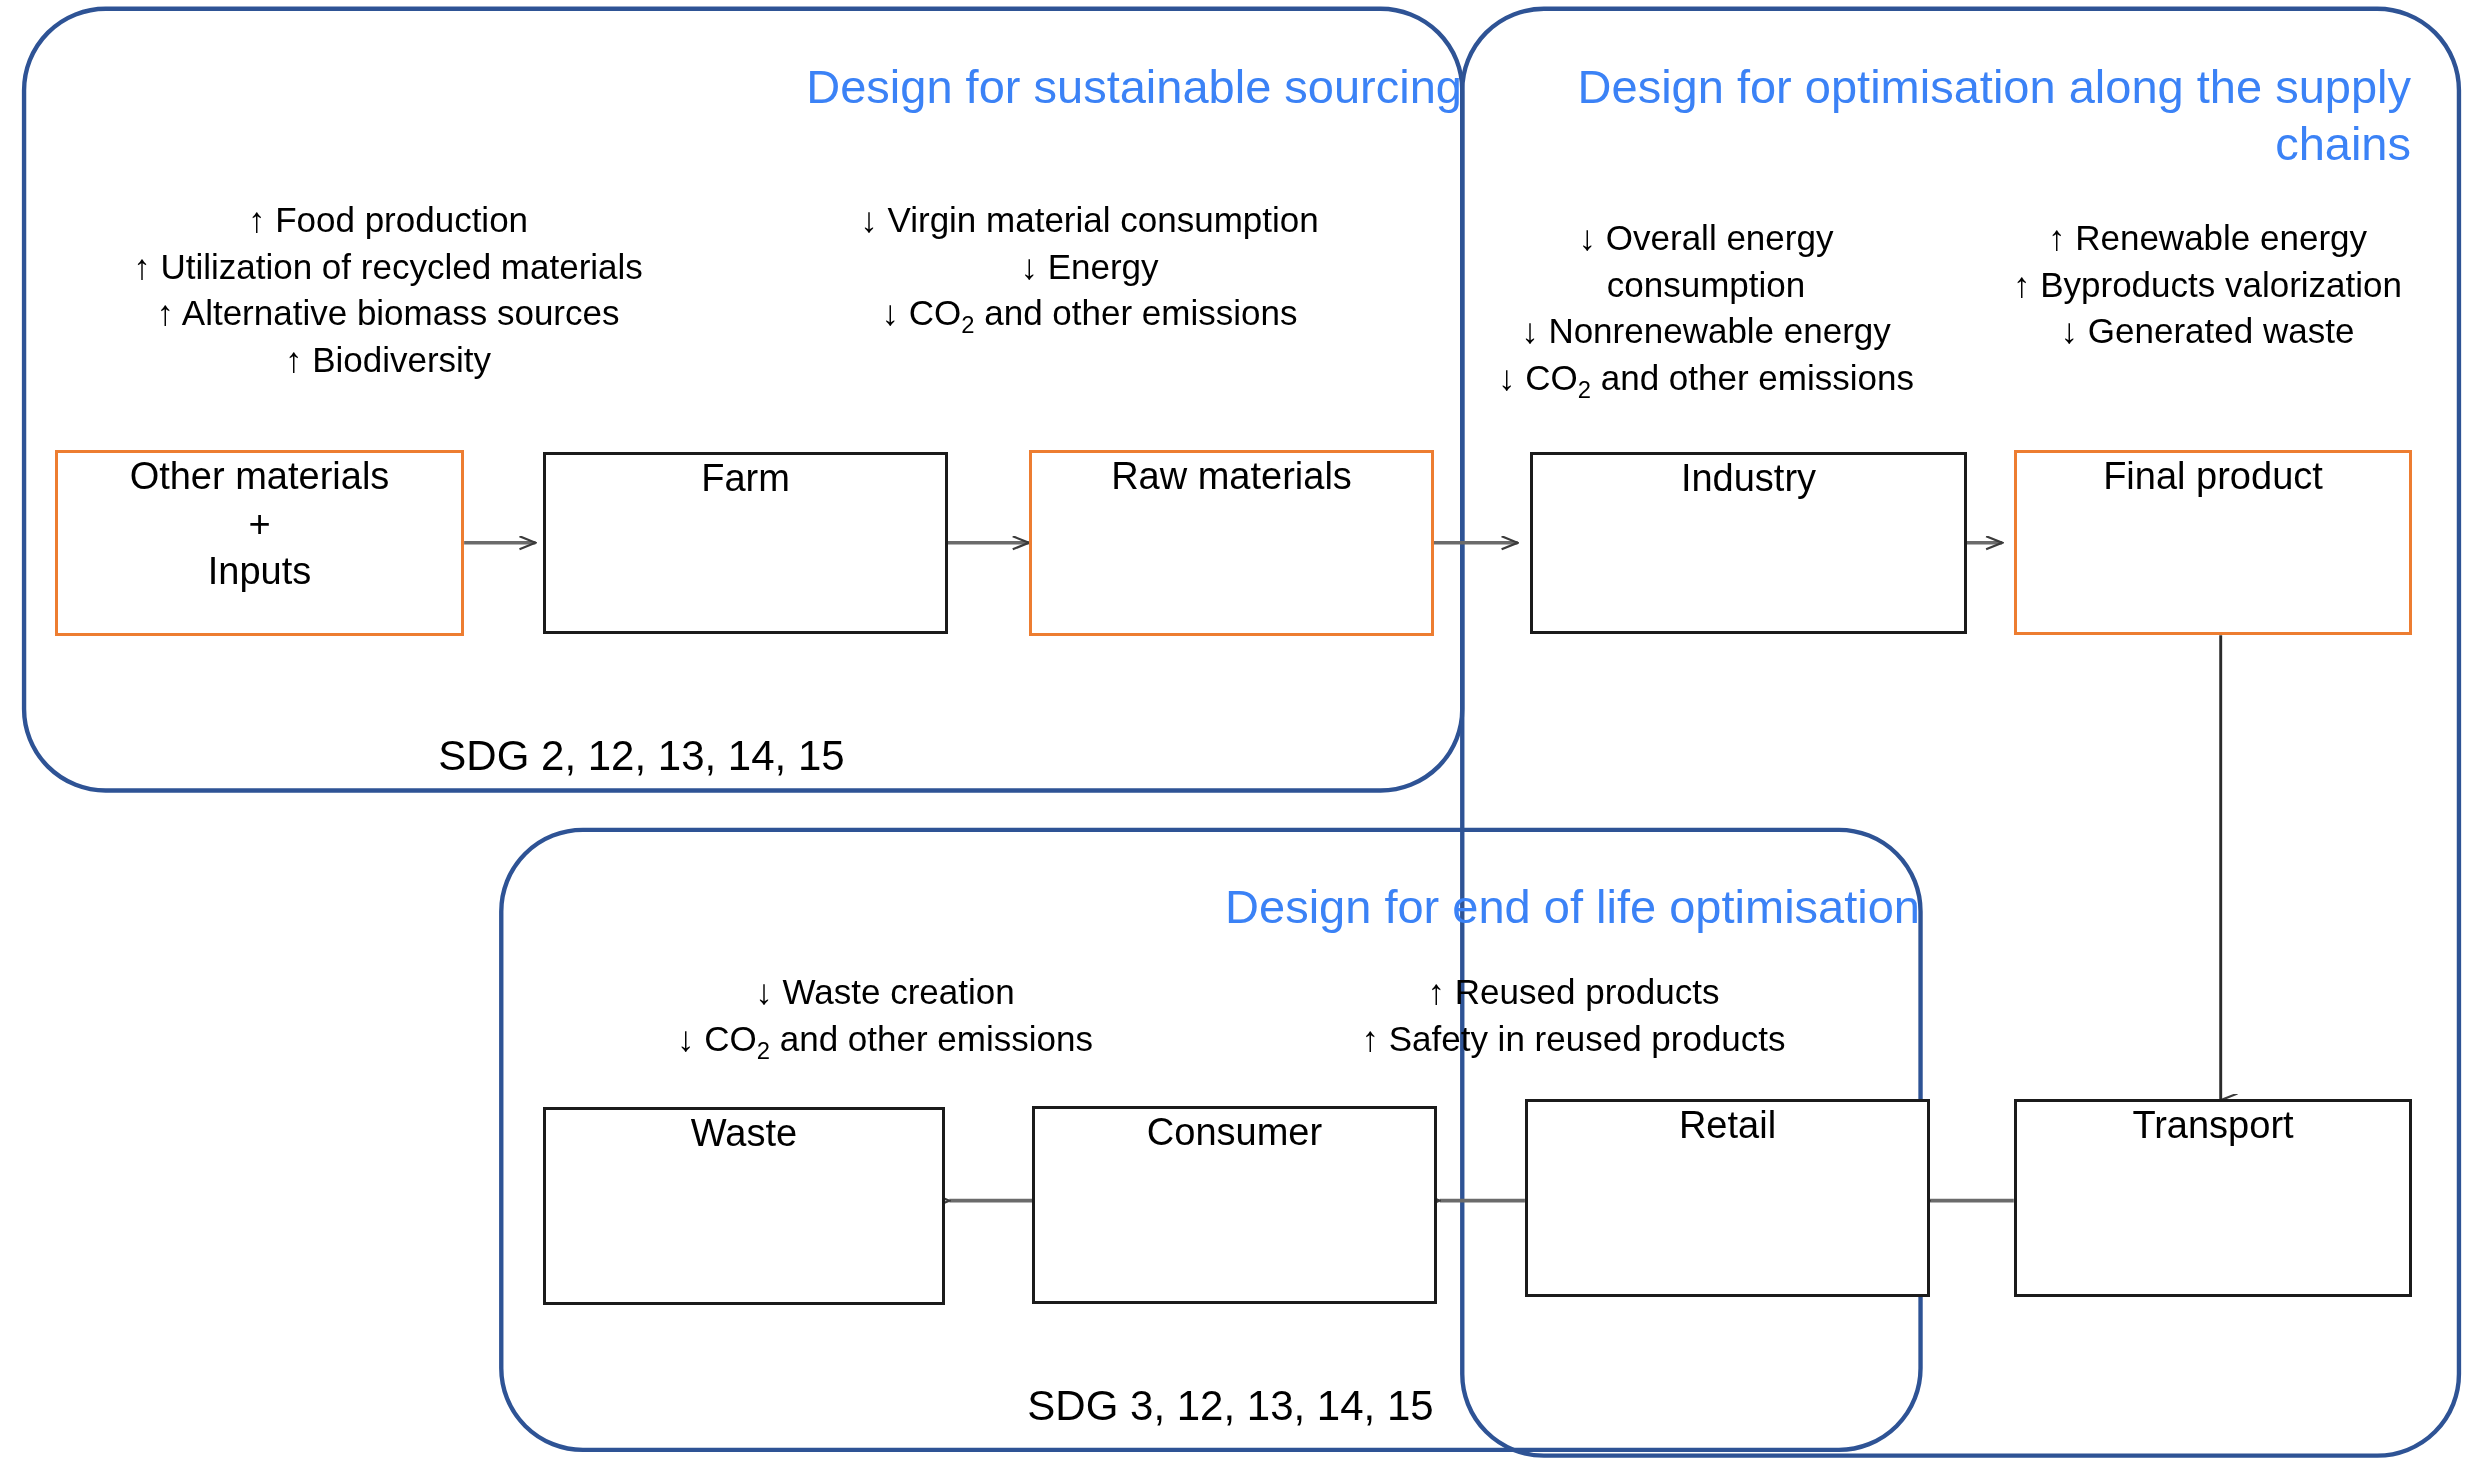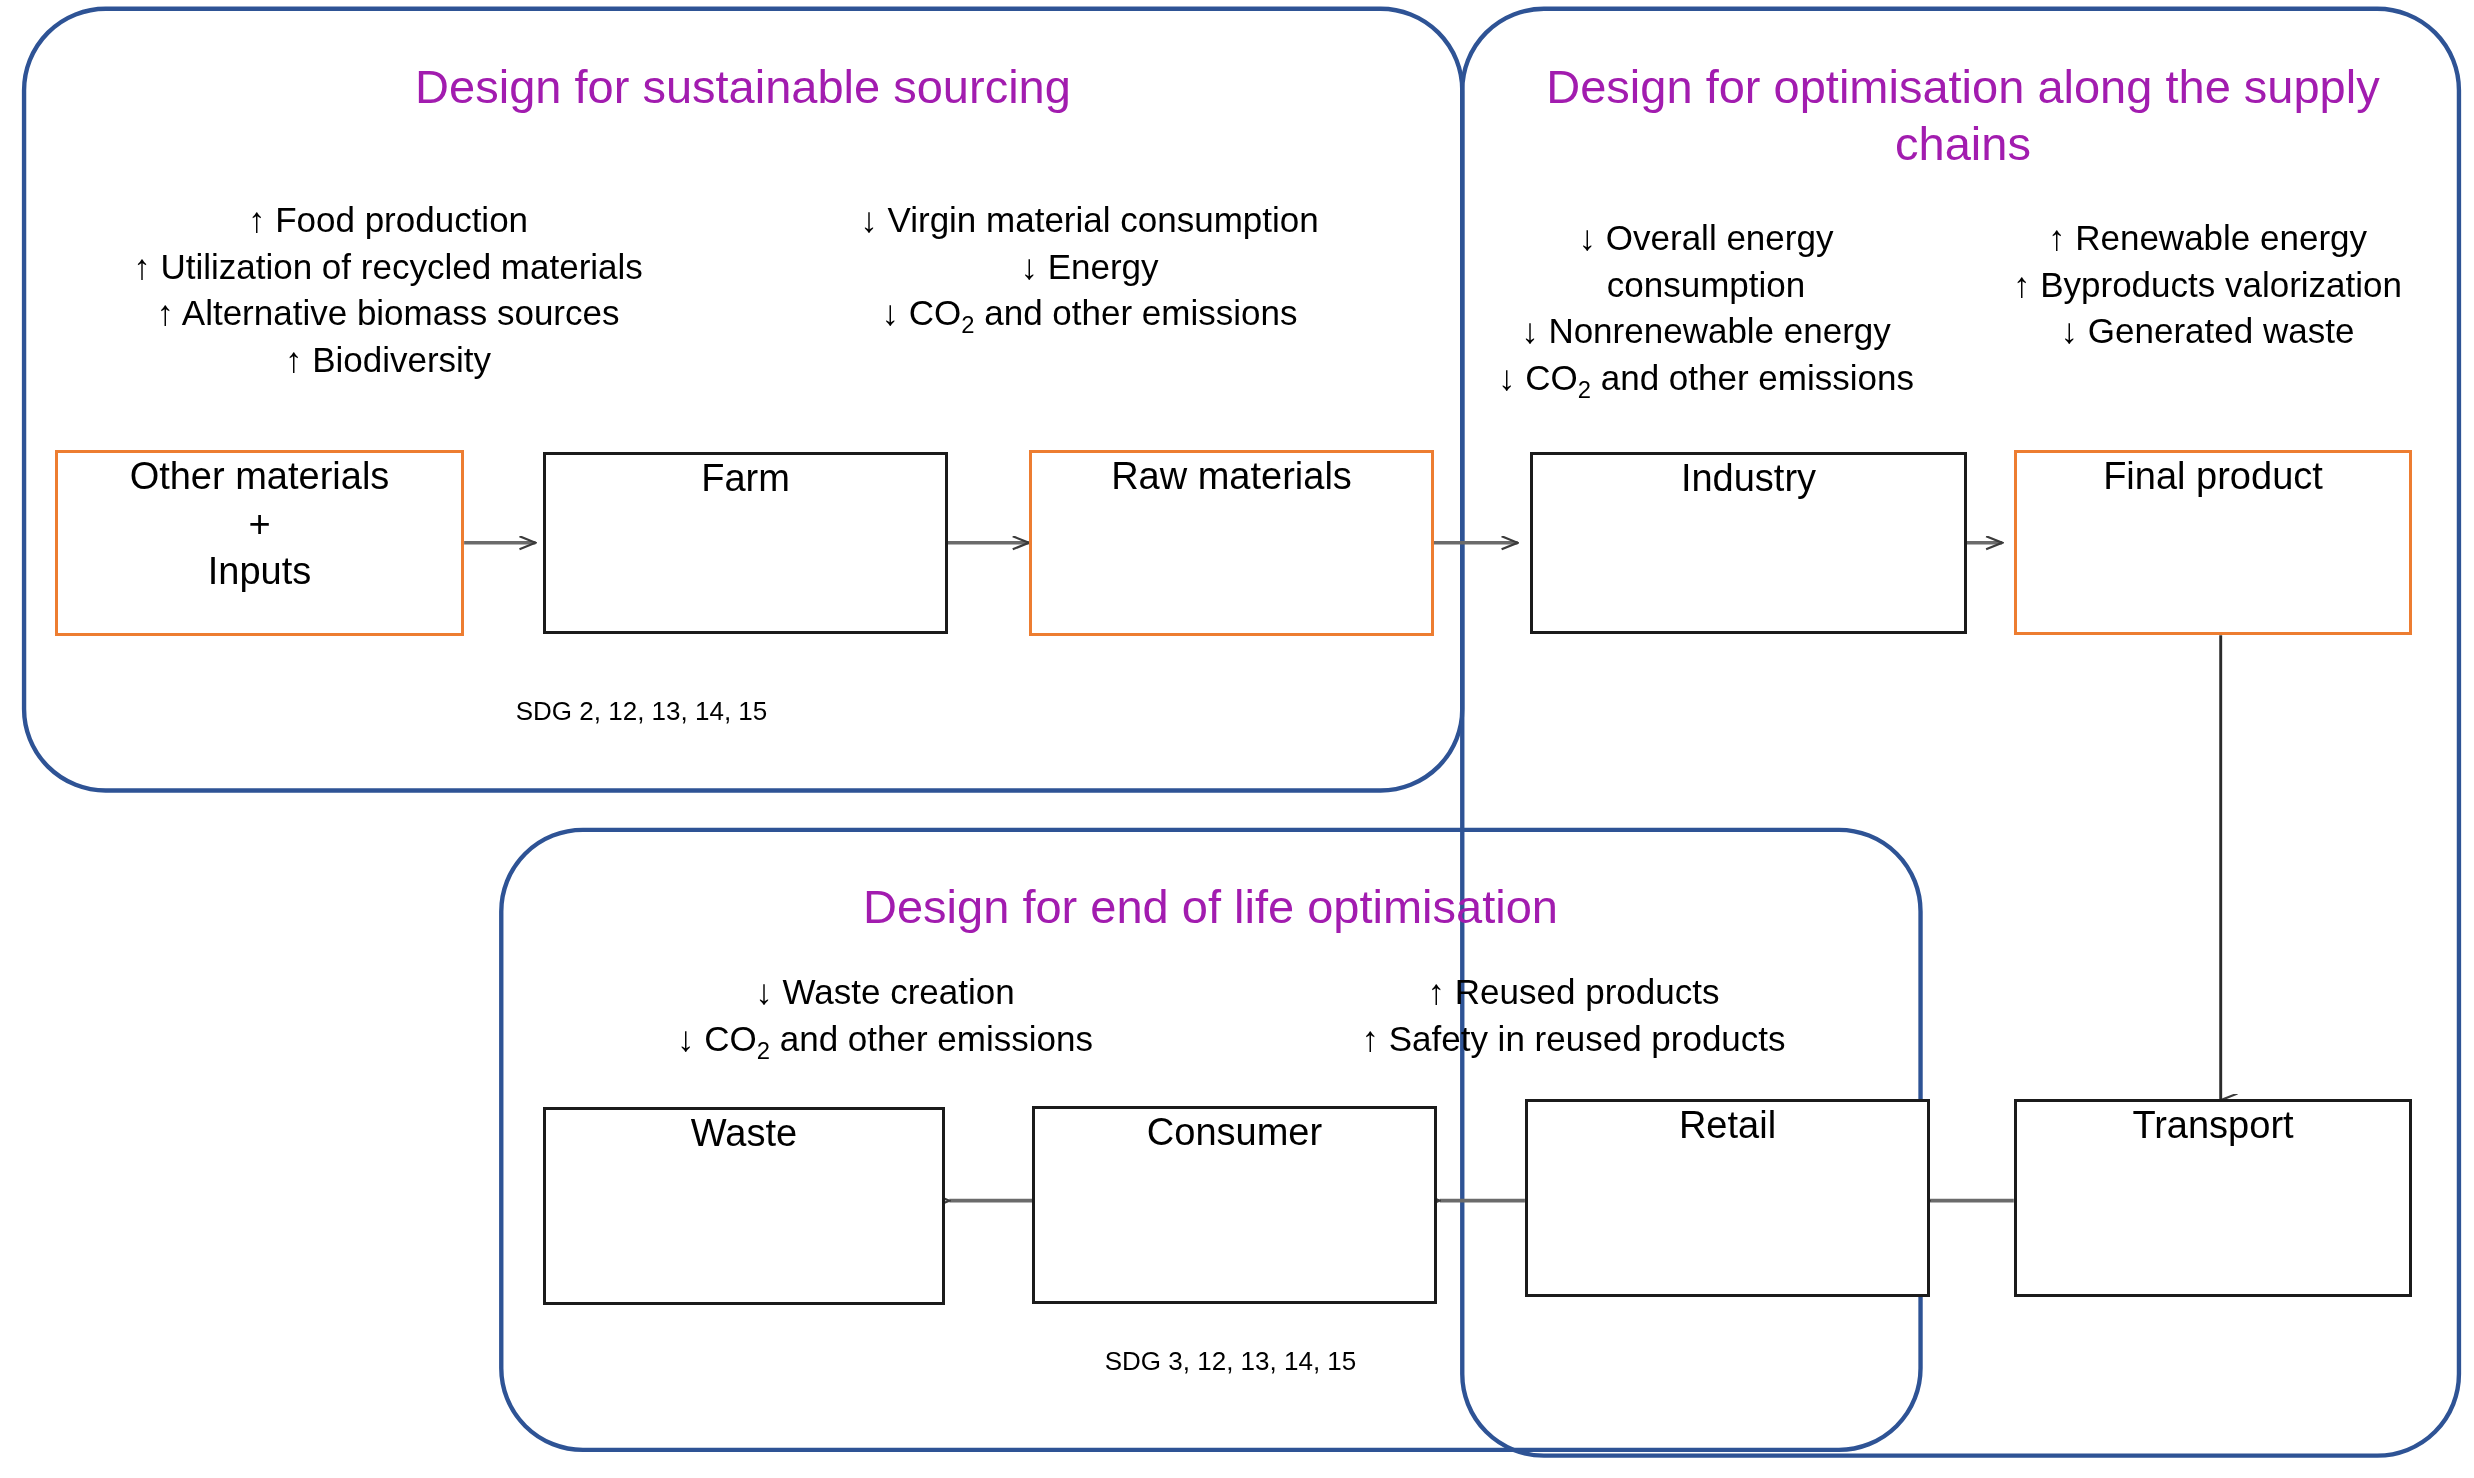--- a/index.html
+++ b/index.html
@@ -40,40 +40,41 @@
     line-height: 1.25;
   }
   .box-black { border: 3.6px solid #1b1b1b; }
   .box-orange { border: 3.6px solid #ED7D31; }
   .box-label {
     font-size: 38px;
     color: #000;
   }
   .panel-title {
     position: absolute;
-    text-align: center;
+    text-align: right;
     font-size: 47px;
-    color: #a21caf;
+    color: #3b82f6;
     line-height: 1.22;
   }
   .bullets {
     position: absolute;
     text-align: center;
     font-size: 35px;
     color: #000000;
     line-height: 1.33;
     white-space: nowrap;
   }
   .bullets div { white-space: nowrap; }
   .sdg {
     position: absolute;
     text-align: center;
-    font-size: 26px;
+    font-size: 42px;
     color: #000000;
     white-space: nowrap;
+    margin-top: 36px;
   }
   sub { font-size: 0.68em; }
 </style>
 </head>
 <body>
 
 <div id="stage">
 
   <svg class="layer" viewBox="0 0 3397 2030">
     <rect class="panel-outline" x="33" y="12" width="1974" height="1073" rx="112" ry="112"></rect>

